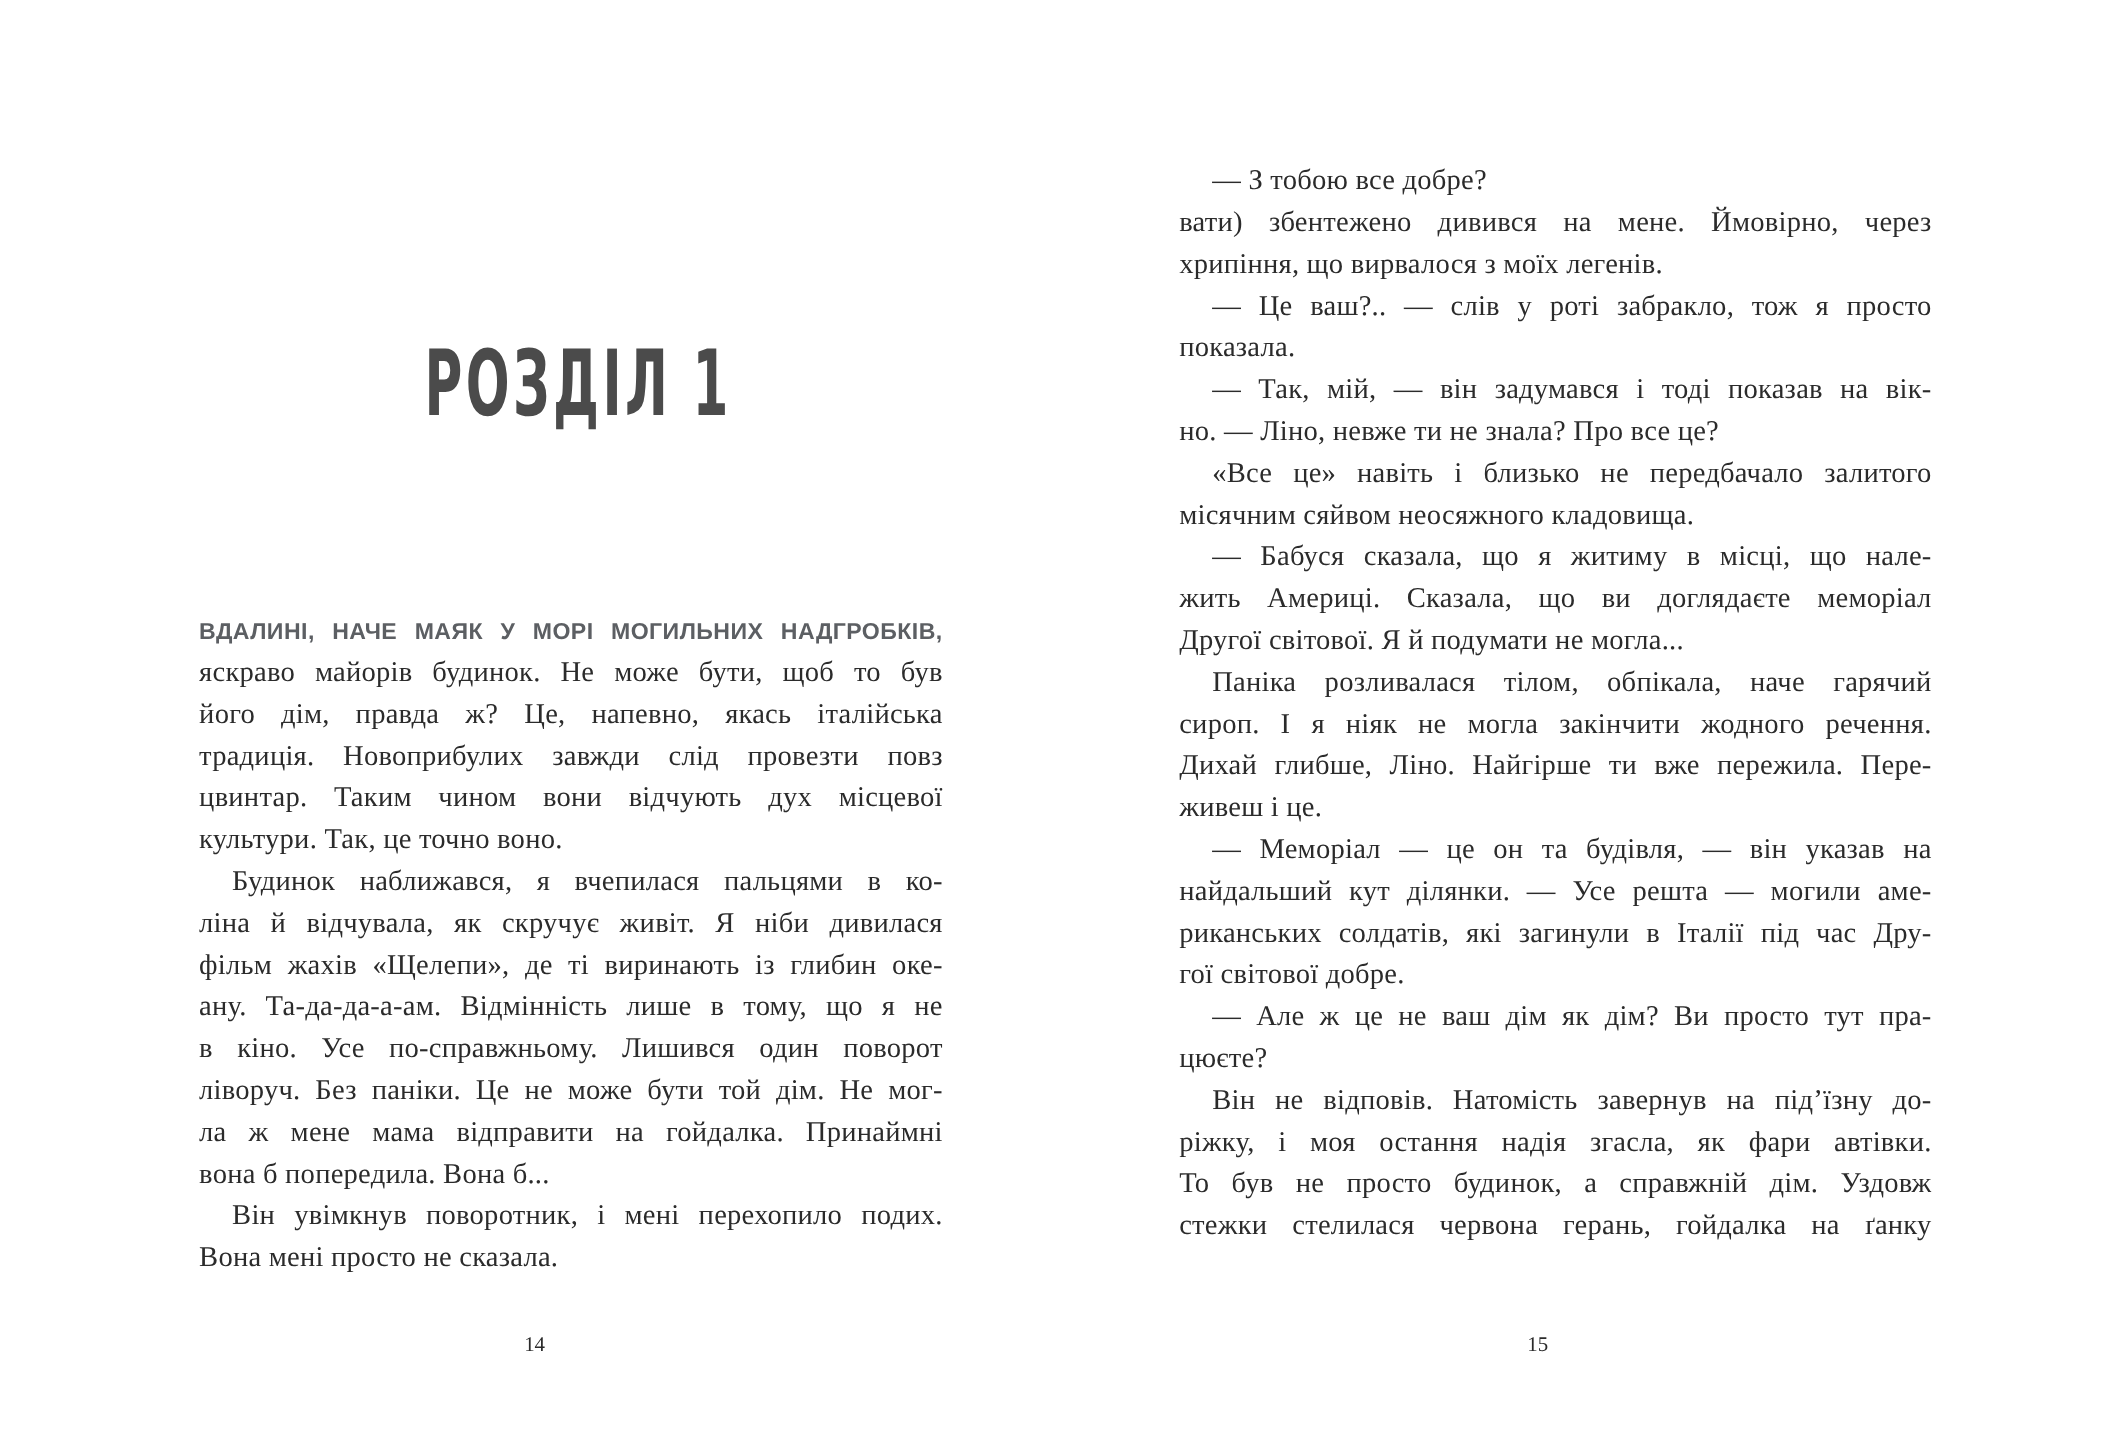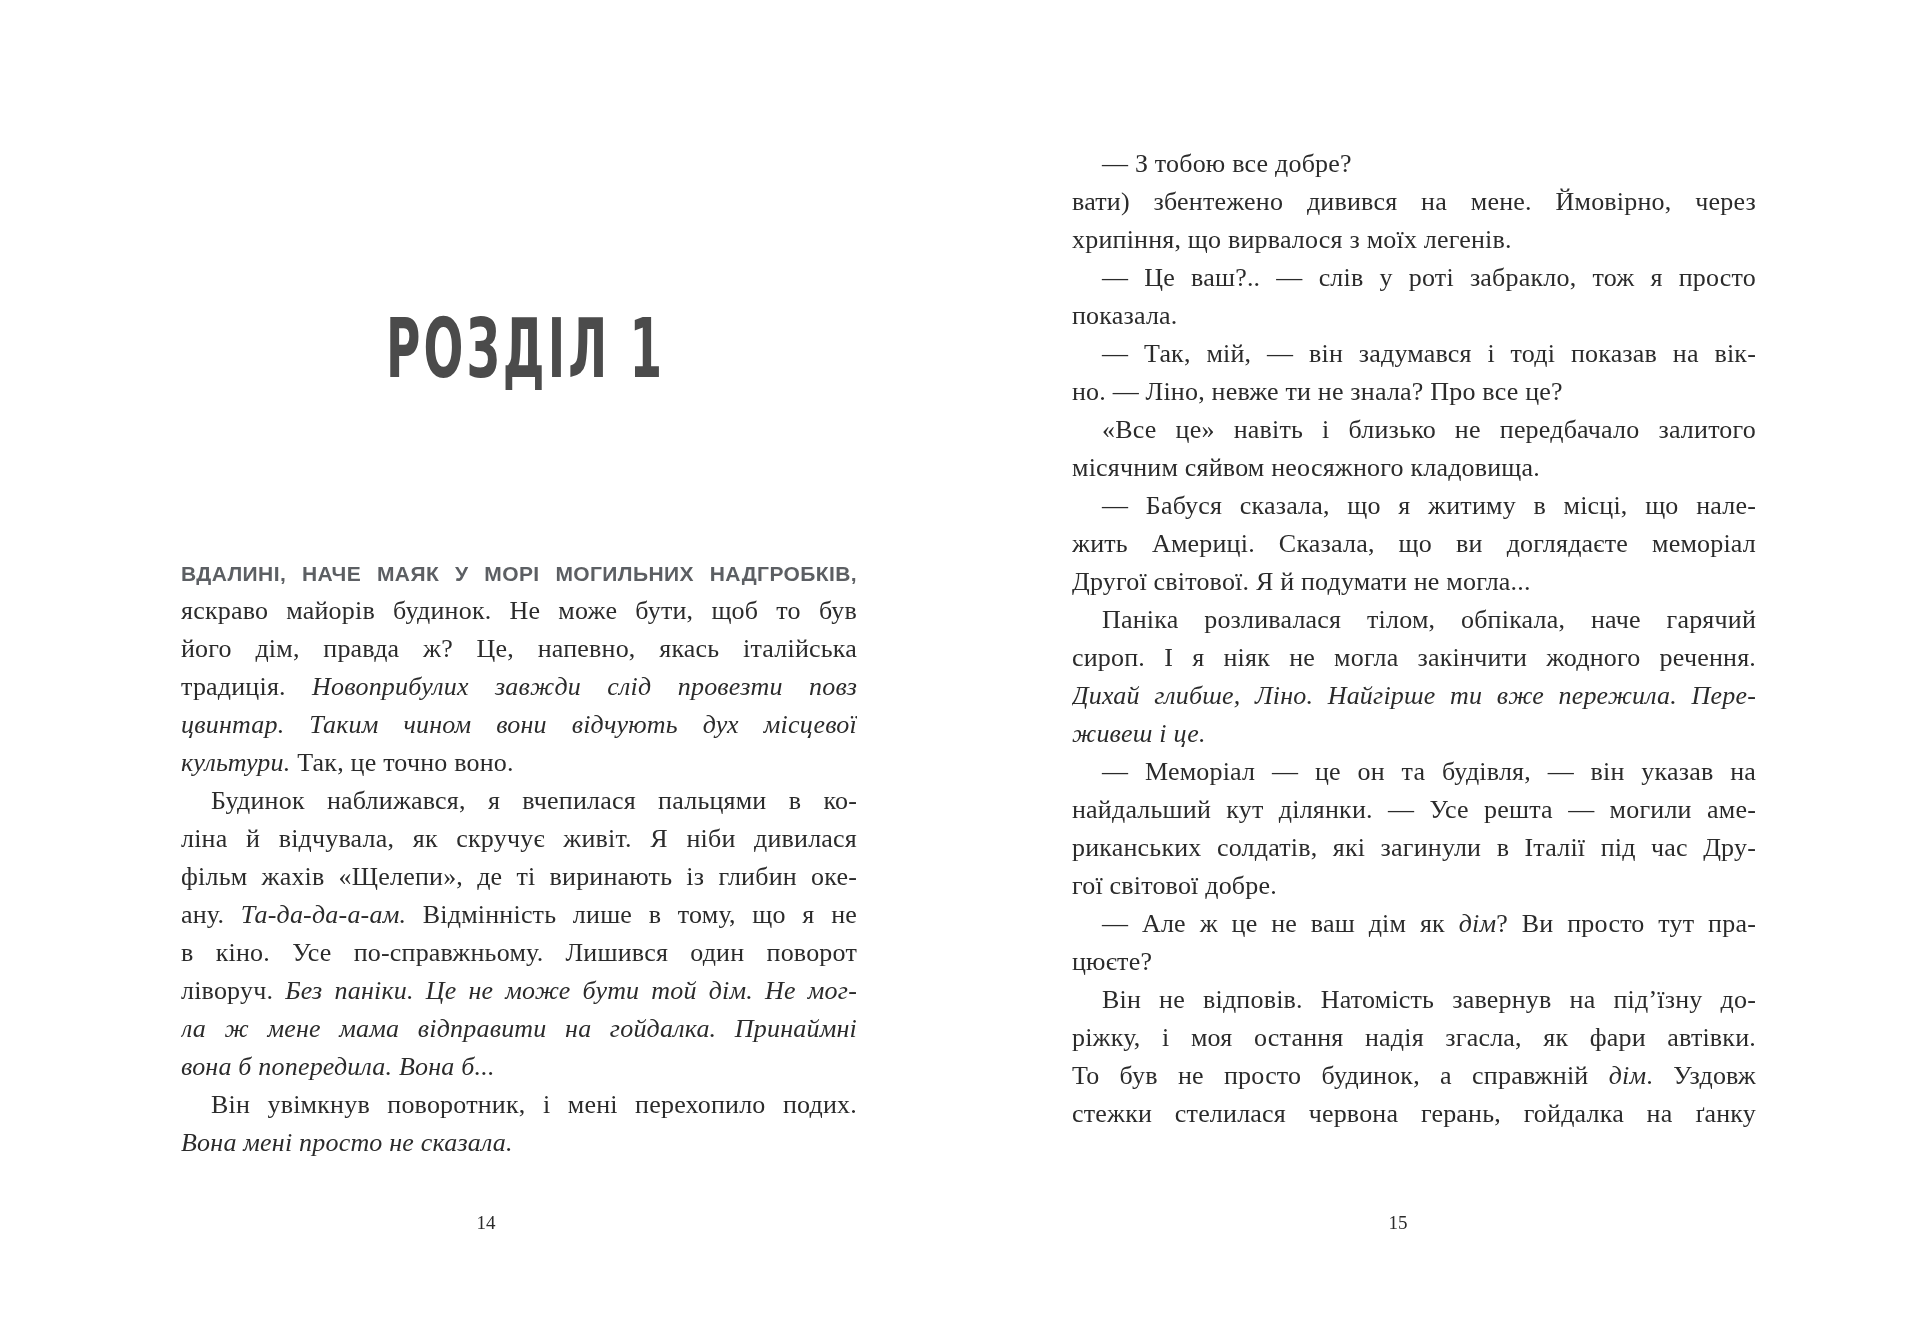--- a/index.html
+++ b/index.html
@@ -37,21 +37,21 @@
     height:38px;
     overflow:hidden;
     text-align:left;
   }
   .line.j{
     text-align:justify;
     text-align-last:justify;
   }
   .line.ind{text-indent:30px;}
   .seg-r{font-style:normal;}
-  .seg-i{font-style:italic;}
+  .seg-i{}
   .seg-lead{
     font-family:"Liberation Sans", sans-serif;
     font-weight:700;
     font-size:21px;
     letter-spacing:0.4px;
     color:#5c5f63;
   }
   .page-number{
     position:absolute;
     top:1206px;

